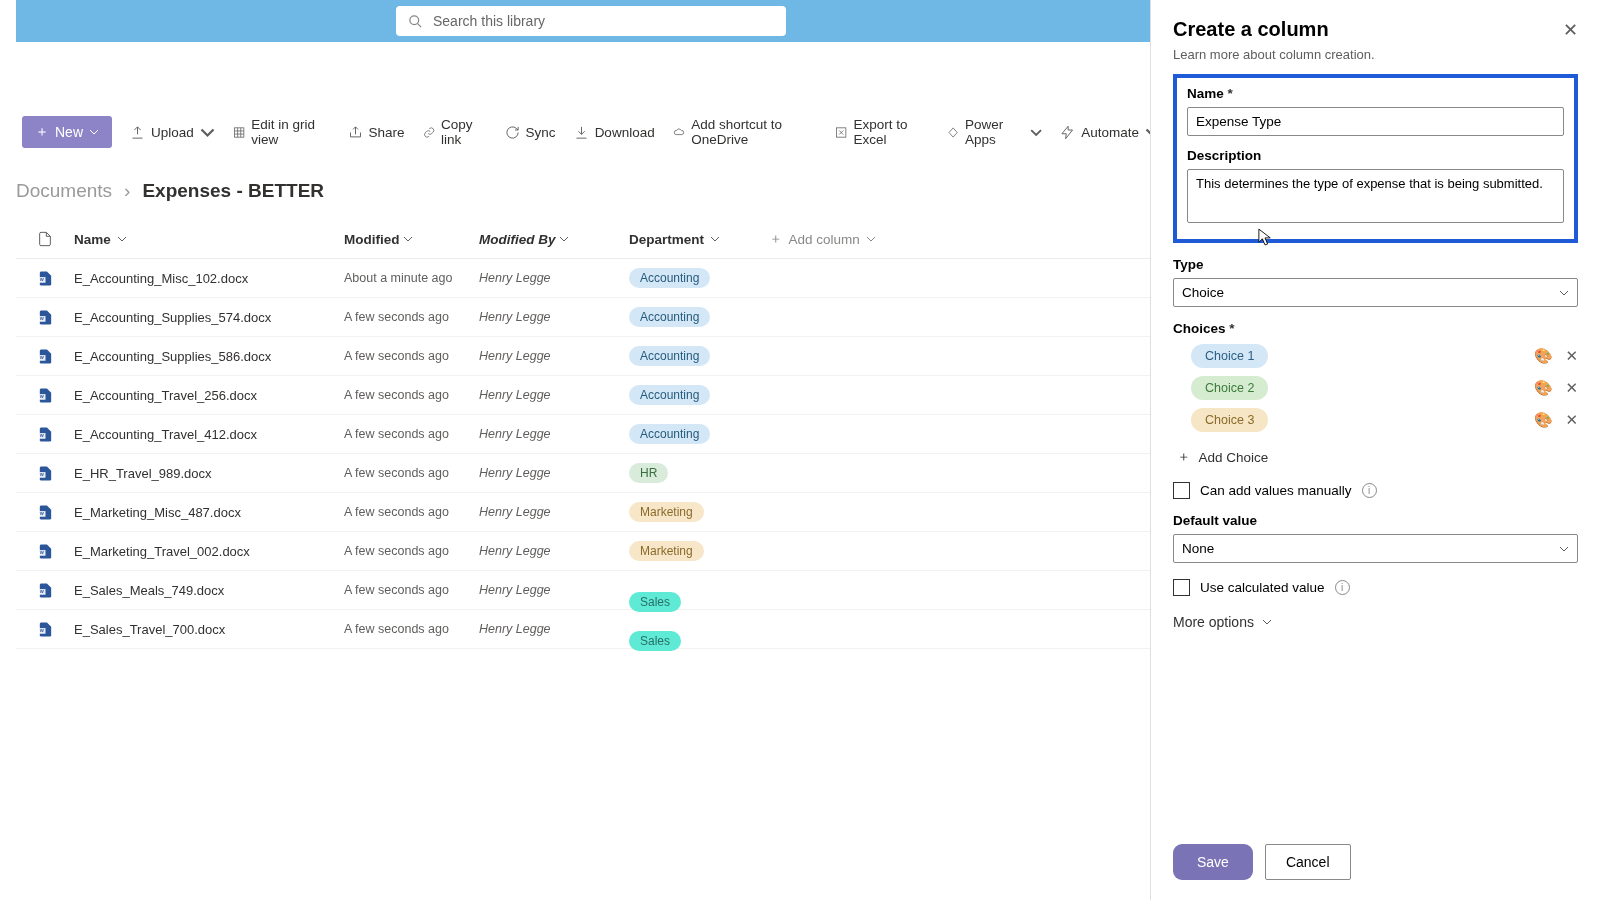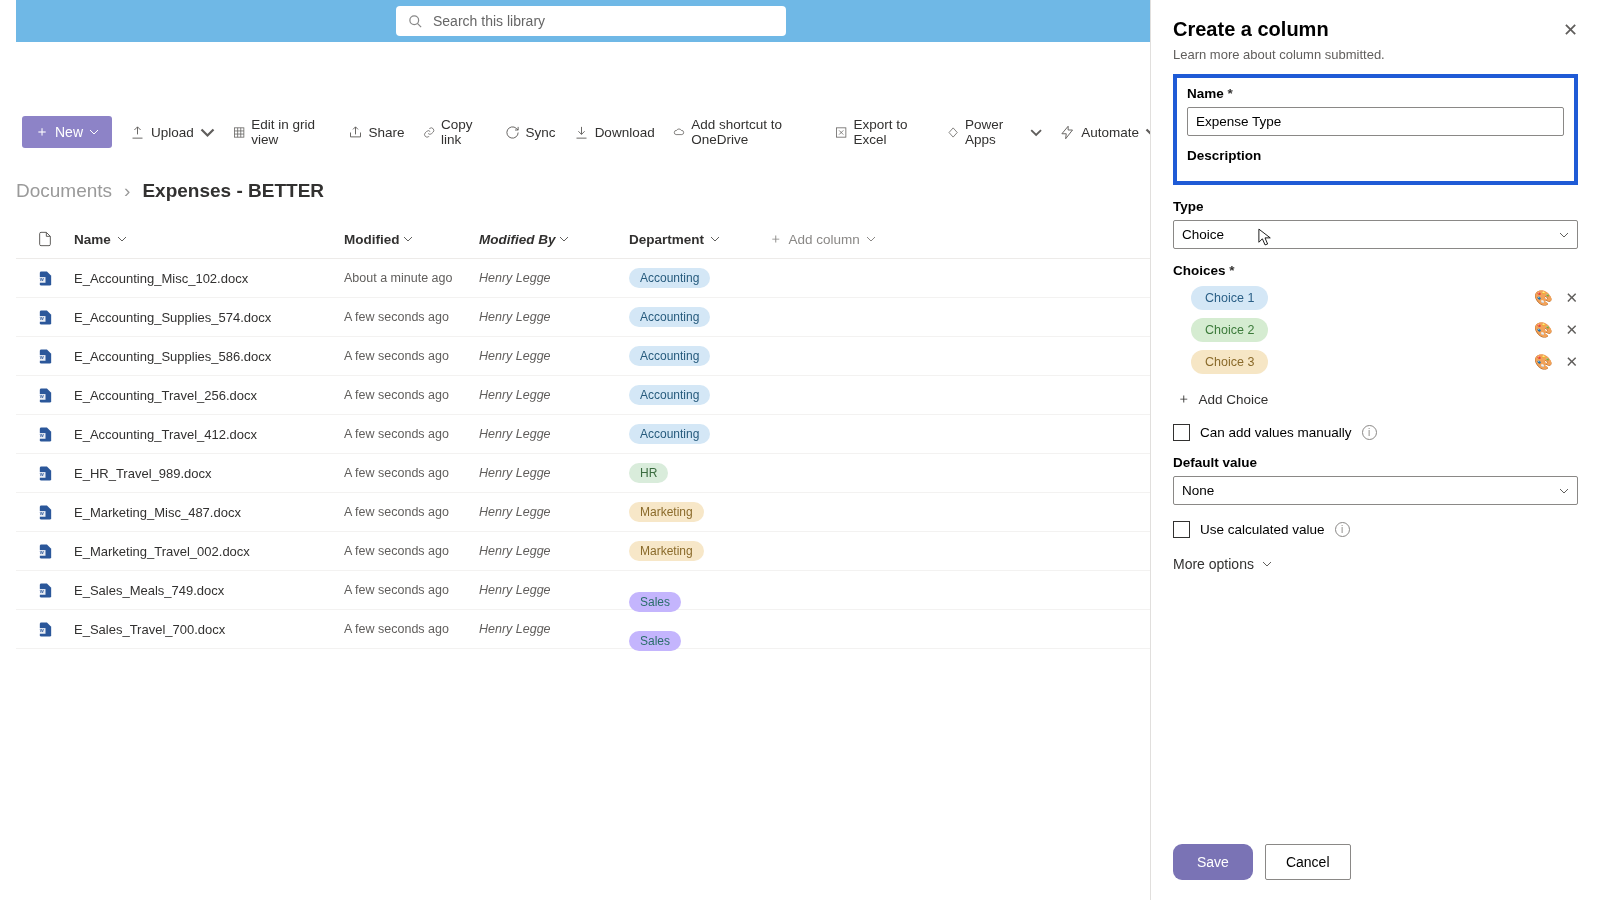--- a/index.html
+++ b/index.html
@@ -32,21 +32,21 @@
 
   .rows .row { display:flex; align-items:center; height:39px; border-bottom:1px solid #f3f2f1; font-size:13px; color:#323130; }
   .row .col-ic svg { width:17px; height:17px; }
   .row .col-nm { font-weight:400; }
   .row .col-md, .row .col-by { color:#605e5c; font-size:12.5px; font-weight:400; }
   .row .col-dp { font-weight:400; }
   .pill { padding:3px 11px; border-radius:12px; font-size:12px; }
   .p-acc { background:#d4e7f6; color:#275b7d; }
   .p-hr  { background:#d9ecdb; color:#3a6b3f; }
   .p-mkt { background:#f7e7c8; color:#8a6a2a; }
-  .p-sal { background:#c4b5fd; color:#2a6e6a;margin-top:24px; }
+  .p-sal { background:#5eead4; color:#2a6e6a;margin-top:24px; }
 
   
   .panel { position:absolute; top:0; right:0; width:450px; height:900px; background:#fff; border-left:1px solid #e1dfdd; padding:18px 22px 0 22px; display:flex; flex-direction:column; }
   .panel-h { display:flex; align-items:center; justify-content:space-between; }
   .panel-h h2 { font-size:20px; font-weight:600; }
   .panel-close { font-size:18px; color:#605e5c; cursor:pointer; }
   .learn { color:#605e5c; font-size:13px; margin-top:6px; }
 
   .hl-box { border:4px solid #1f5bd6; padding:8px 10px 12px 10px; margin-top:12px; }
   .fld-label { font-size:13.5px; font-weight:600; margin-bottom:6px; }
@@ -372,26 +372,27 @@
         </div>
       </div>
     </div>
 </div>
 
 <div class="panel">
   <div class="panel-h">
     <h2>Create a column</h2>
     <span class="panel-close">✕</span>
   </div>
-  <div class="learn">Learn more about column submitted.</div>
+  <div class="learn">Learn more about column creation.</div>
 
   <div class="hl-box">
     <div class="fld-label req">Name</div>
     <input class="input" value="Expense Type" style="">
     <div class="fld-label" style="margin-top:12px;">Description</div>
+    <textarea class="ta" style="">This determines the type of expense that is being submitted.</textarea>
   </div>
 
   <div class="section">
     <div class="fld-label">Type</div>
     <div class="select">
       <span>Choice</span>
       <svg class="caret" viewBox="0 0 10 10" stroke="#605e5c" fill="none" width="12" height="12">
           <polyline points="1,3 5,7 9,3"></polyline>
         </svg>
     </div>

